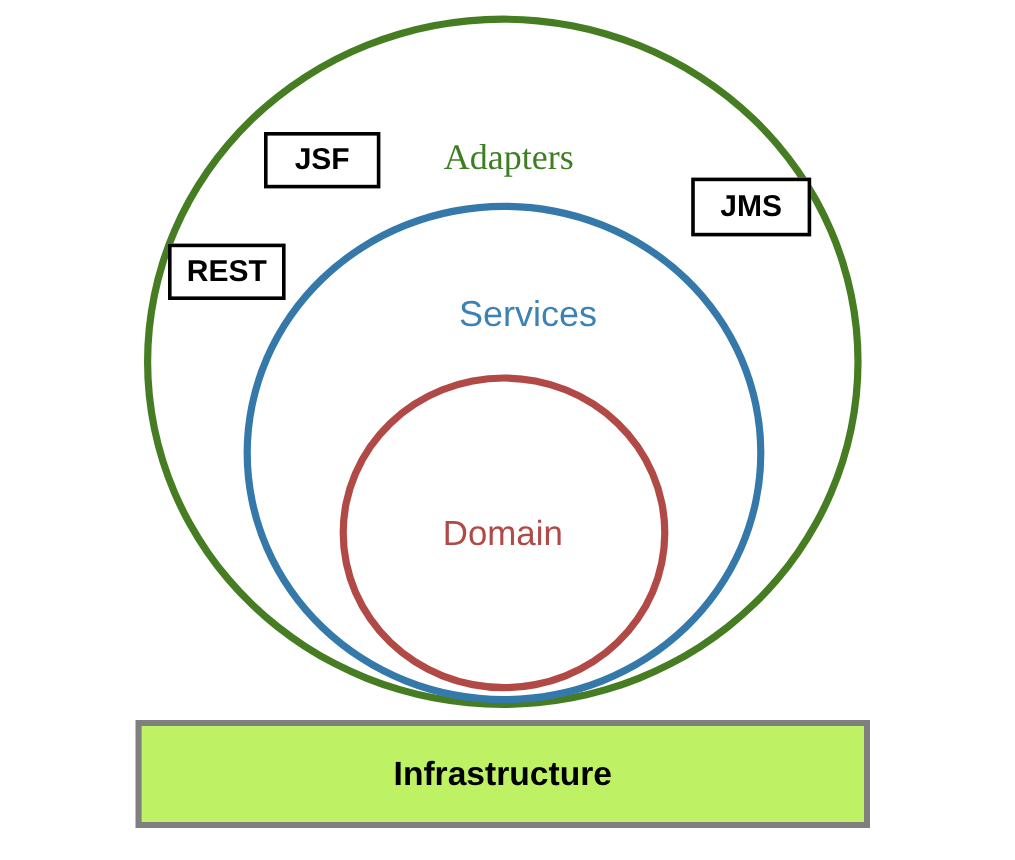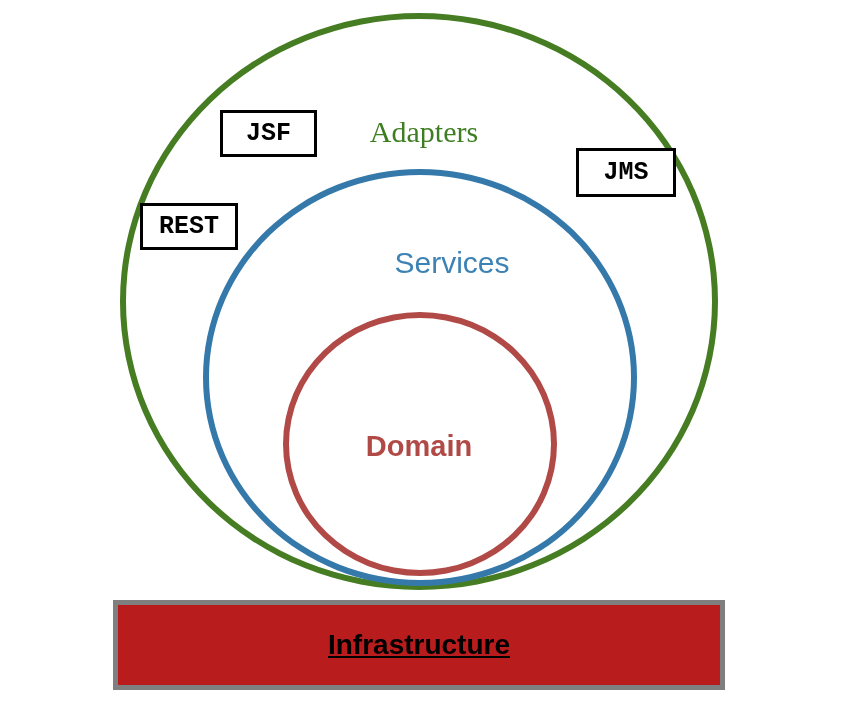--- a/index.html
+++ b/index.html
@@ -42,56 +42,54 @@
     white-space: nowrap;
     font-size: 30px;
     line-height: 1;
   }
   .label-adapters {
     left: 424px; top: 132px;
     color: #3e7e22;
     font-family: Liberation Serif, serif;
   }
   .label-services {
-    left: 452px; top: 263px;
+    left: 440px; top: 263px;
     color: #3d82b4;
   }
   .label-domain {
     left: 419px; top: 446px;
     color: #b04a47;
-    font-weight: bold;
+    font-weight: normal;
     font-size: 29px;
   }
   .tech-box {
     position: absolute;
     box-sizing: border-box;
     border: 3px solid #000000;
     background: #ffffff;
     display: flex;
     align-items: center;
     justify-content: center;
     font-weight: bold;
     font-size: 25px;
     color: #000000;
-    font-family: Liberation Mono, monospace;
   }
   .box-jsf  { left: 220px; top: 110px; width: 97px;  height: 47px; }
   .box-rest { left: 140px; top: 203px; width: 98px;  height: 47px; }
   .box-jms  { left: 576px; top: 148px; width: 100px; height: 49px; }
   .infra-box {
     position: absolute;
     left: 113px; top: 600px;
     width: 612px; height: 90px;
     box-sizing: border-box;
     border: 5px solid #7f7f7f;
-    background: #b91c1c;
+    background: #bef264;
     display: flex;
     align-items: center;
     justify-content: center;
-    text-decoration: underline;
   }
   .infra-label {
     font-weight: bold;
     font-size: 28px;
     color: #000000;
   }
 </style>
 </head>
 <body>
 

